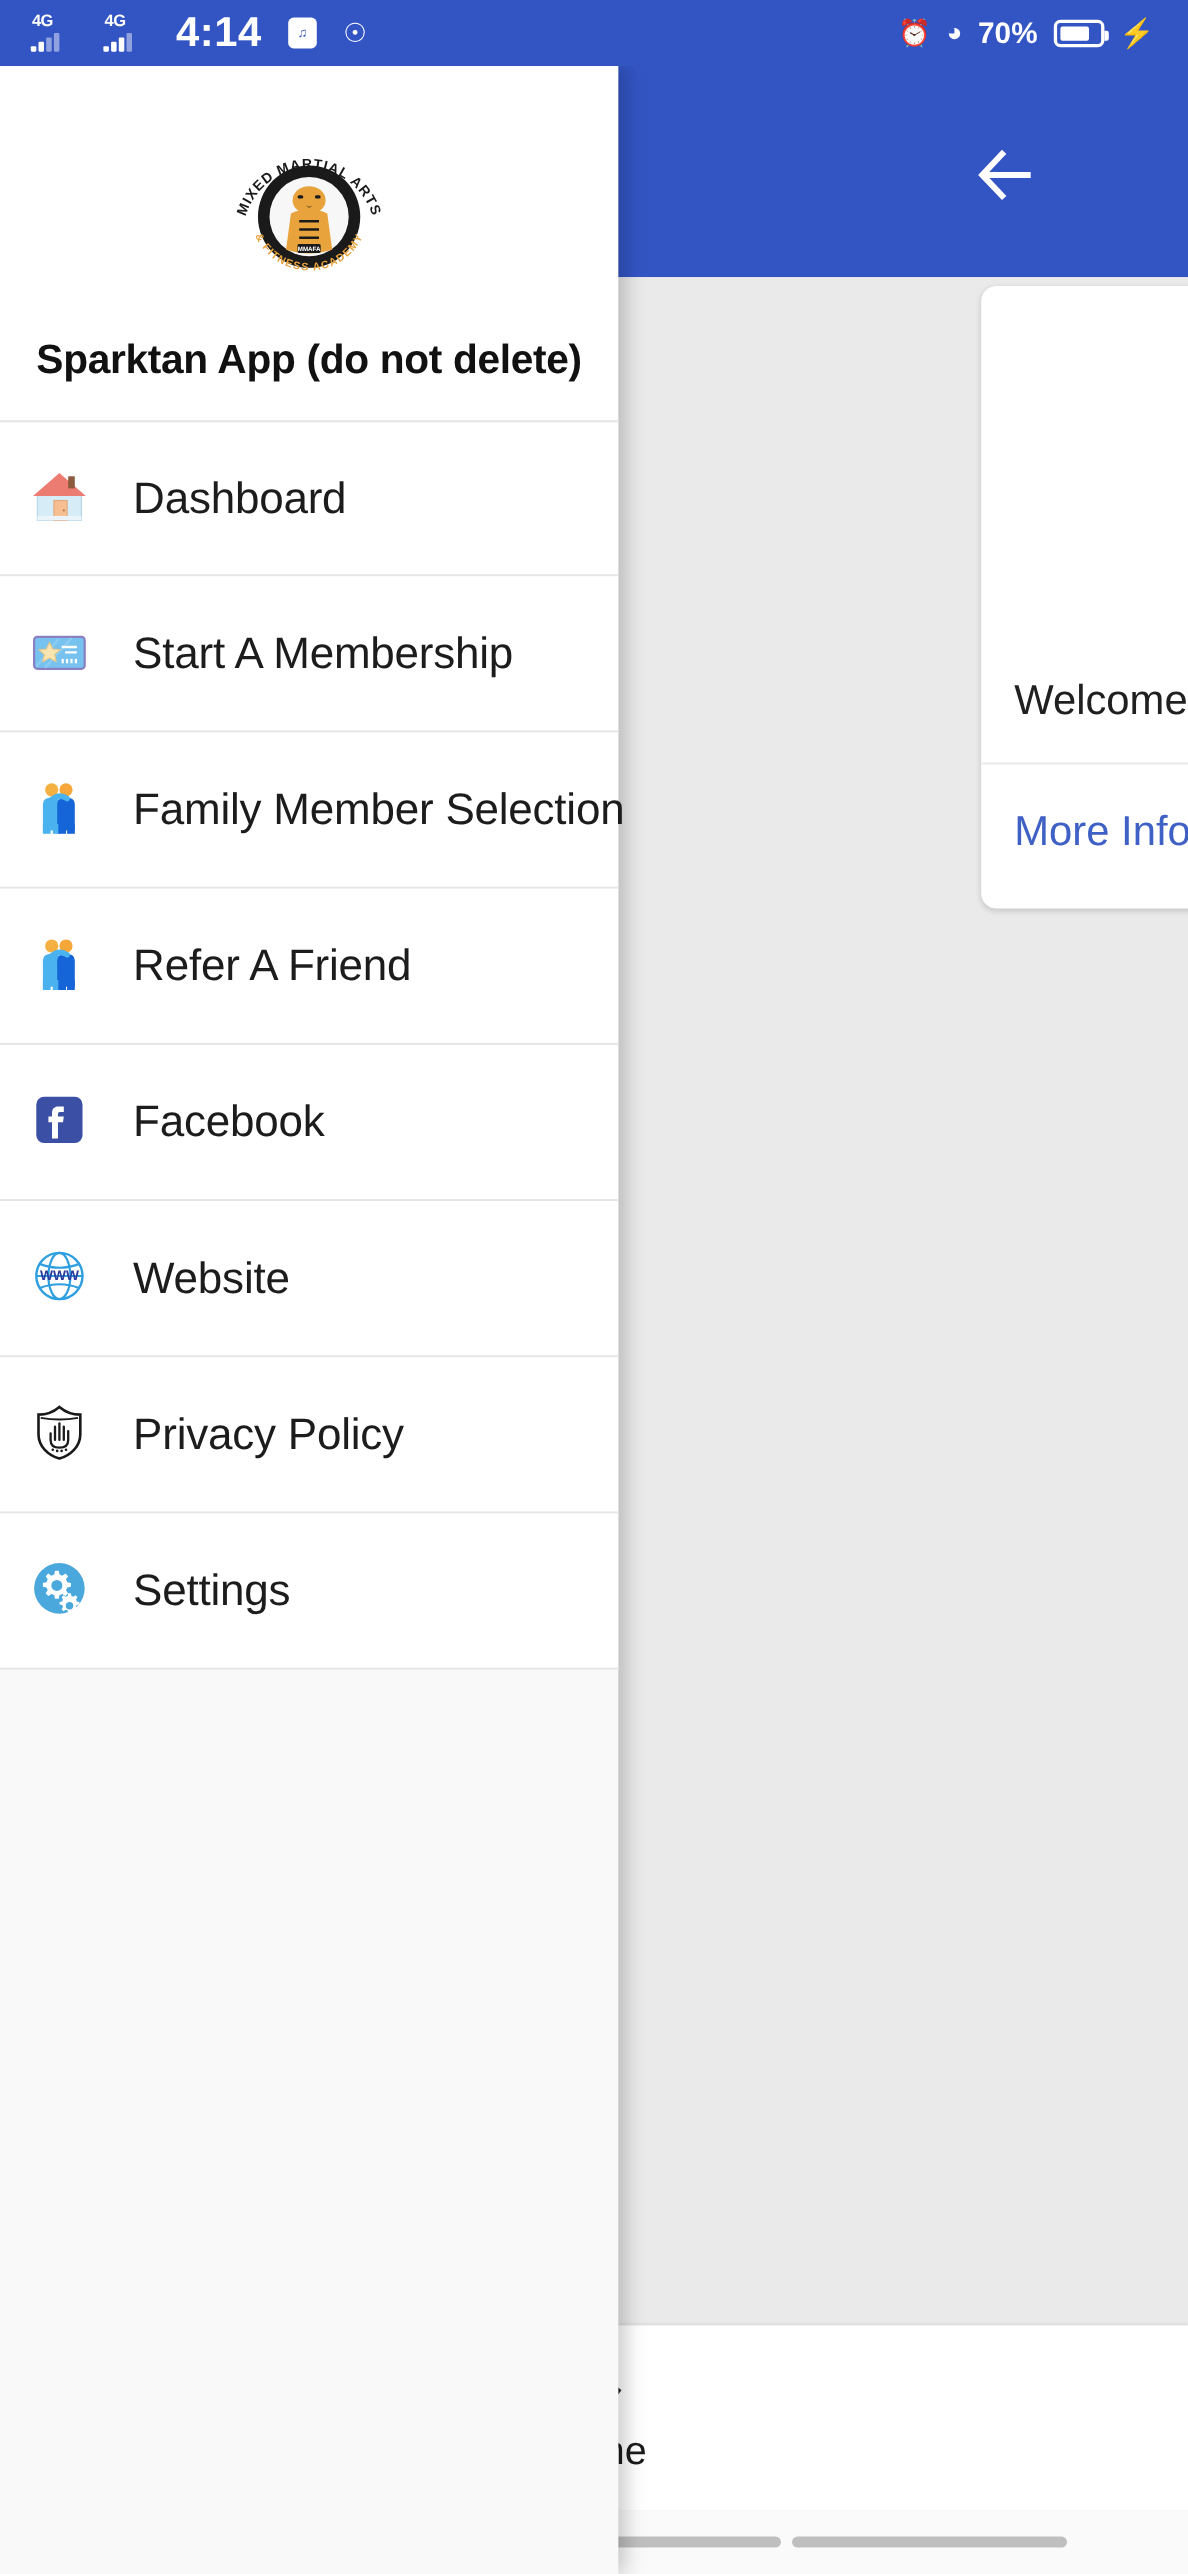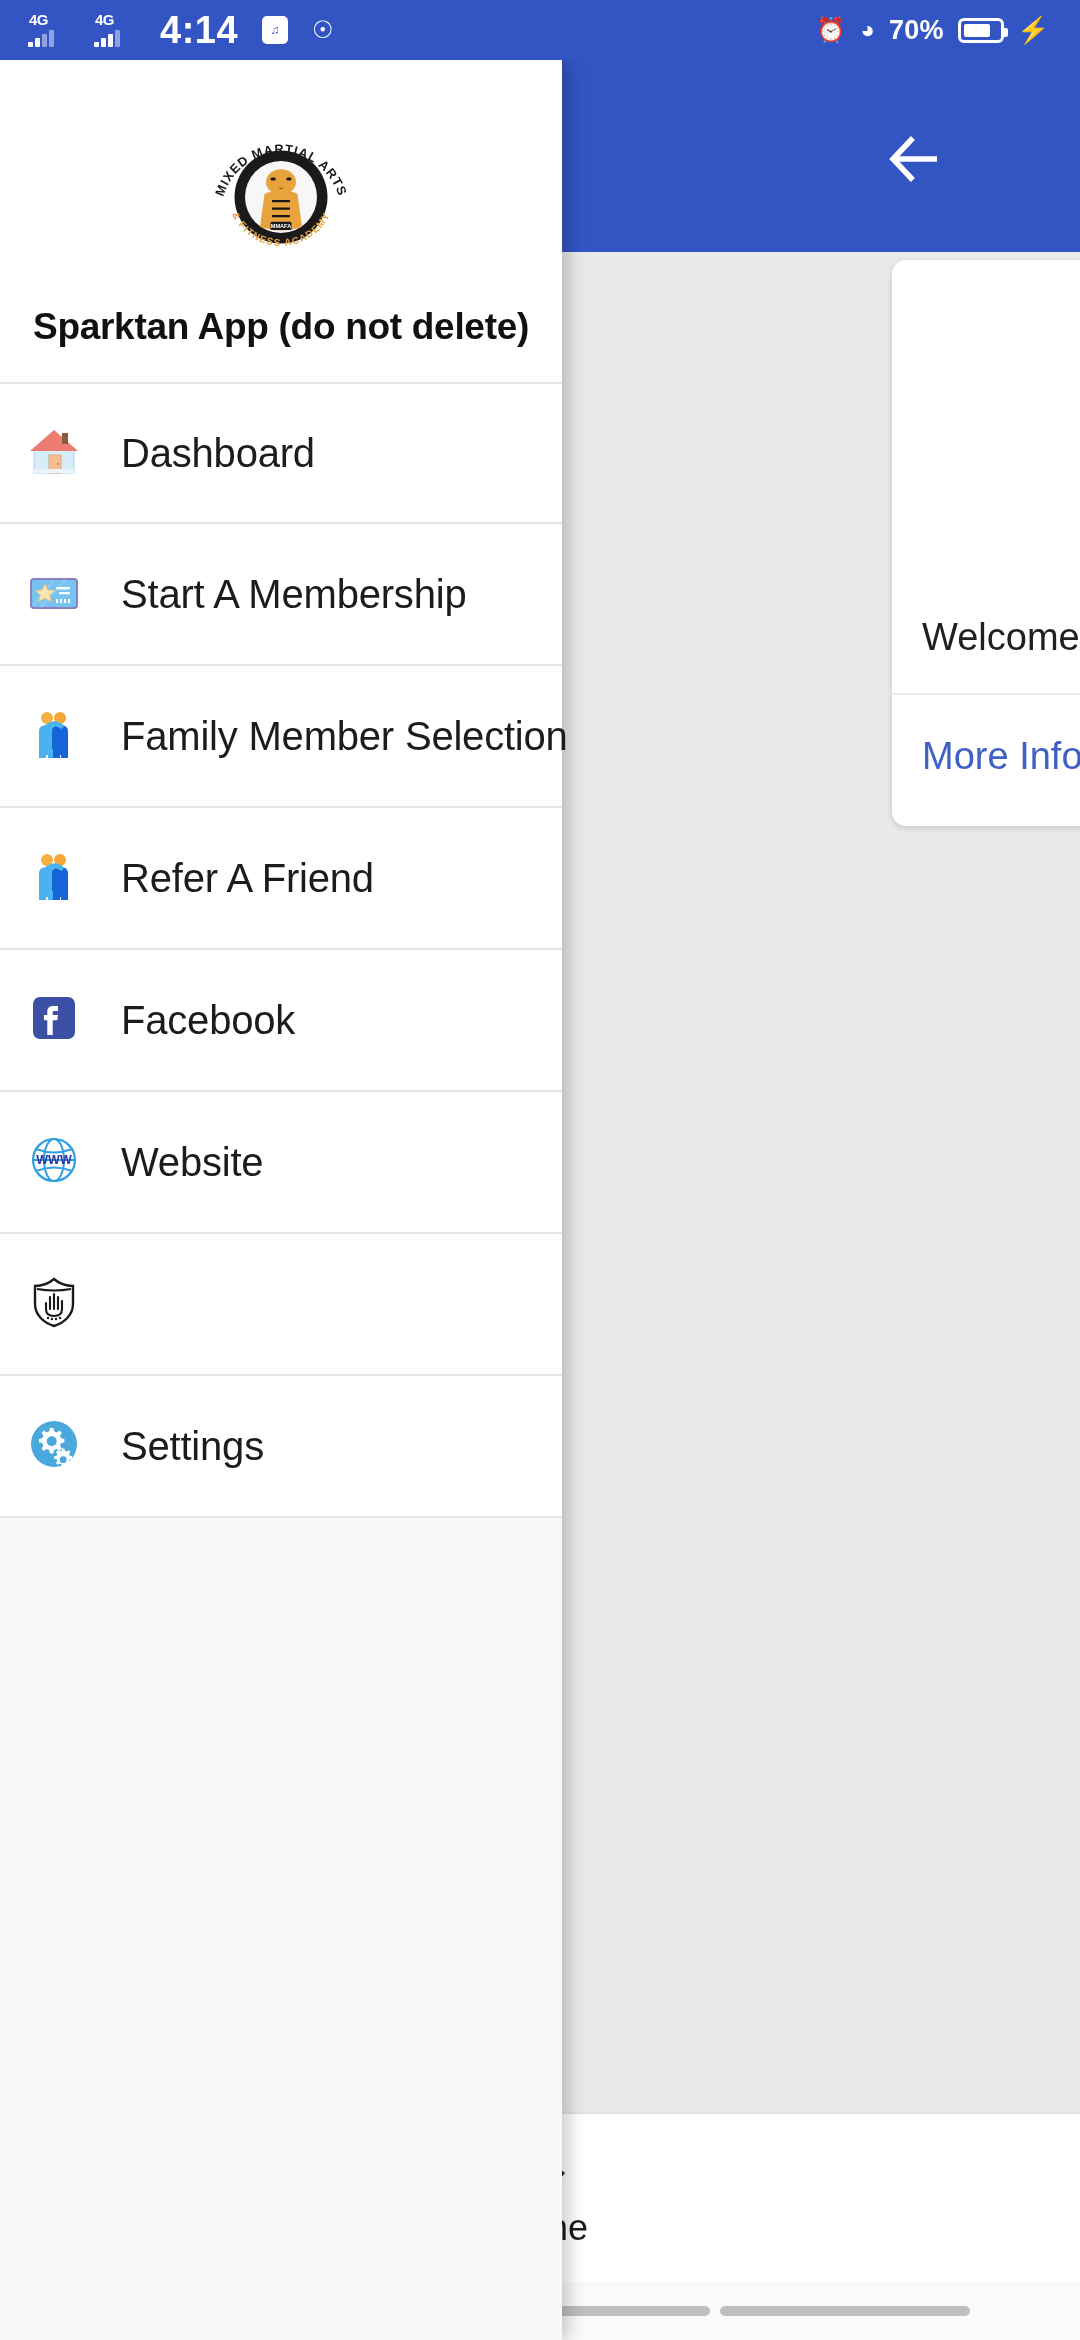--- a/index.html
+++ b/index.html
@@ -357,20 +357,21 @@
             <path d="M21 30 v6 q0 7 8 7 q8 0 8-7 v-8"></path>
           </g>
           <g fill="#1a1a1a">
             <circle cx="23" cy="45" r="1.2"></circle>
               <circle cx="27" cy="46" r="1.2"></circle>
             <circle cx="31" cy="46" r="1.2"></circle>
               <circle cx="35" cy="45" r="1.2"></circle>
           </g>
         </svg>
       </span>
+      <span class="mi-label">Privacy Policy</span>
     </div>
 
     <div class="menu-item">
       <span class="mi-icon">
         <svg viewBox="0 0 58 58">
           <circle cx="29" cy="29" r="23" fill="#4ba8dd"></circle>
           <g fill="#ffffff">
             <path d="M25 13 l3.4 0 .7 3.3 2.6 1.1 2.8-1.9 2.4 2.4 -1.9 2.8 1.1 2.6 3.3 .7 0 3.4 -3.3 .7
                      -1.1 2.6 1.9 2.8 -2.4 2.4 -2.8-1.9 -2.6 1.1 -.7 3.3 -3.4 0 -.7-3.3 -2.6-1.1 -2.8 1.9
                      -2.4-2.4 1.9-2.8 -1.1-2.6 -3.3-.7 0-3.4 3.3-.7 1.1-2.6 -1.9-2.8 2.4-2.4 2.8 1.9 2.6-1.1 z"></path>

